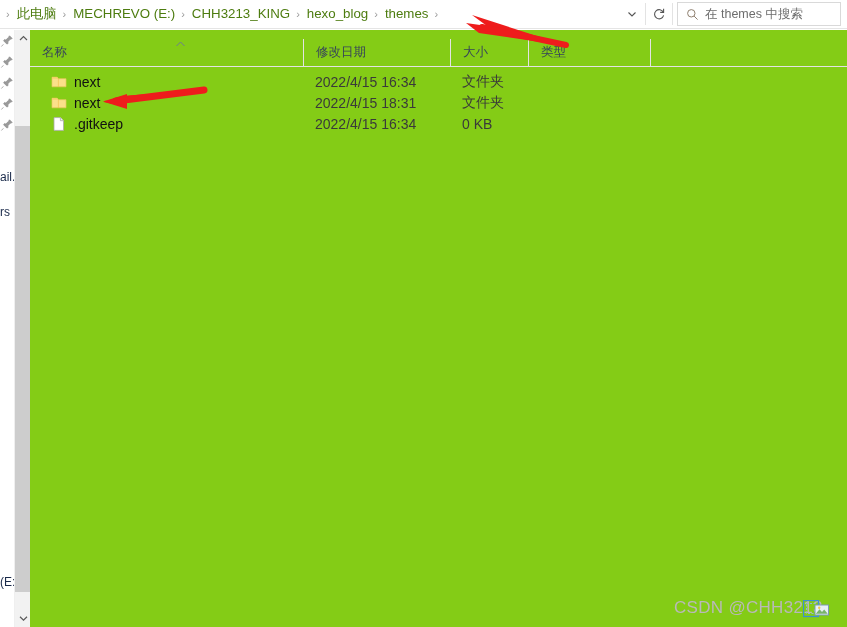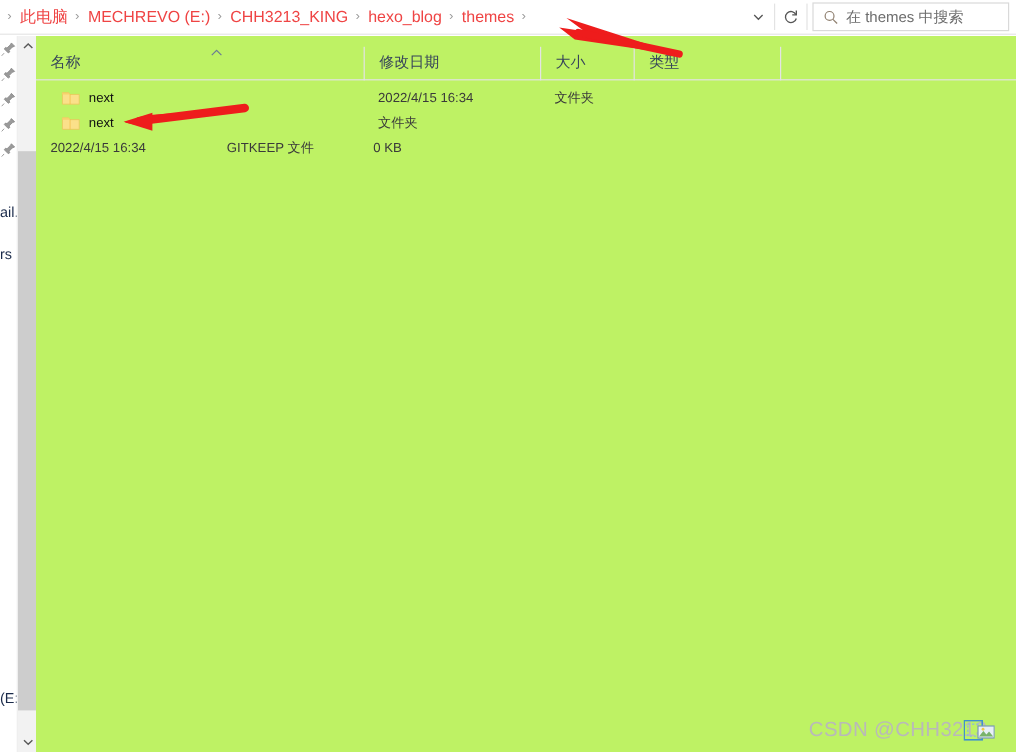--- a/index.html
+++ b/index.html
@@ -31,21 +31,21 @@
   }
   .crumb-sep {
     color: #9a9a9a;
     font-size: 11px;
     padding: 0 5px 0 4px;
     line-height: 1;
     user-select: none;
   }
   .crumb {
     font-size: 13.3px;
-    color: #ef4444;
+    color: #4d7c0f;
     padding: 2px 2px;
     white-space: nowrap;
     line-height: 16px;
   }
   .addr-spacer { flex: 1 1 auto; }
 
   .addr-btn {
     width: 26px; height: 26px;
     display: flex; align-items: center; justify-content: center;
     color: #4a4a4a;
@@ -108,21 +108,21 @@
   .sb-thumb {
     position: absolute; left: 0; width: 16px;
     top: 96px; height: 466px;
     background: #cdcdcd;
   }
 
   
   .content {
     position: absolute; left: 30px; top: 30px;
     width: 817px; height: 597px;
-    background: #bef264;
+    background: #84cc16;
   }
 
   
   .colheader {
     position: absolute; left: 0; top: 9px;
     width: 817px; height: 28px;
     border-bottom: 1px solid #e3e3e3;
     display: flex; align-items: center;
   }
   .col {
@@ -148,21 +148,21 @@
     color: #5b6b85;
     display: flex; align-items: center; justify-content: center;
     font-size: 9px;
   }
 
   
   .rows { position: absolute; left: 0; top: 41px; width: 817px; }
   .row {
     height: 21px;
     display: flex; align-items: center;
-    font-size: 11px;
+    font-size: 14px;
     color: #111111;
   }
   .cell {
     display: flex; align-items: center;
     height: 21px;
     white-space: nowrap;
     overflow: hidden;
   }
   .cell-name { width: 273px; padding-left: 21px; }
   .cell-date { width: 147px; padding-left: 12px; color: #3a3a3a; }
@@ -347,27 +347,36 @@
         <div class="cell cell-name">
           <span class="icon-folder">
             <svg width="16" height="16" viewBox="0 0 16 16">
               <path d="M1 3.2 h5.2 l1.2 1.5 H15 v8.1 H1 Z" fill="#fbe08a" stroke="#e9c75c" stroke-width="0.7"></path>
               <path d="M1 3.2 h5.2 l1.2 1.5 H1 Z" fill="#f7d26b"></path>
               <rect x="6.9" y="4.7" width="1.0" height="8.1" fill="#f0b93f" opacity="0.55"></rect>
             </svg>
           </span>
           <span class="name-label">next</span>
         </div>
+        <div class="cell cell-date">2022/4/15 18:31</div>
         <div class="cell cell-type">文件夹</div>
         <div class="cell cell-size"></div>
       </div>
 
       <div class="row">
+        <div class="cell cell-name">
+          <span class="icon-file">
+            <svg width="16" height="16" viewBox="0 0 16 16">
+              <path d="M3 1.6 h6.4 l3.1 3.1 v9.7 H3 Z" fill="#ffffff" stroke="#a9a9a9" stroke-width="0.8"></path>
+              <path d="M9.4 1.6 v3.1 h3.1" fill="#f0f0f0" stroke="#a9a9a9" stroke-width="0.8"></path>
+            </svg>
+          </span>
+          <span class="name-label">.gitkeep</span>
+        </div>
         <div class="cell cell-date">2022/4/15 16:34</div>
-        <div class="cell cell-type">GITKEEP 文件</div>
         <div class="cell cell-size">0 KB</div>
       </div>
 
     </div>
   </div>
 
   <svg class="arrow-svg" viewBox="0 0 847 627">
 
     <g>
       <path d="M568 46 L472 15 L487 26 L466 23 L479 33 Z" fill="#ee1c1c"></path>

